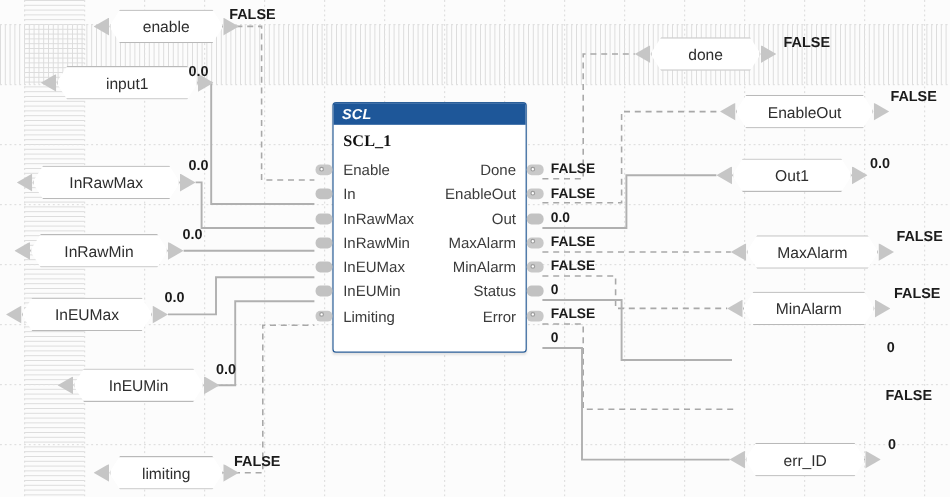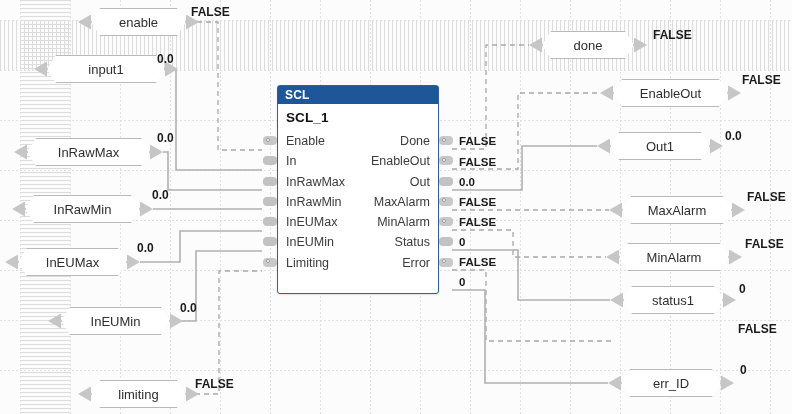--- a/index.html
+++ b/index.html
@@ -39,24 +39,25 @@
     background:#ffffff;
     border:1.5px solid #2b5f99;
     border-radius:3px;
     box-sizing:border-box;
     box-shadow:0 1px 2px rgba(0,0,0,.10);
   }
   #block-header{
     height:18px;background:#1e5799;color:#ffffff;
     font-size:12px;font-weight:bold;line-height:18px;padding-left:7px;
     letter-spacing:.2px;
+    font-style:italic;
   }
   #block-instance{
     font-size:13.5px;font-weight:bold;color:#111;
-    padding:6px 0 4px 8px;letter-spacing:.1px;
+    padding:6px 0 4px 8px;letter-spacing:.1px;font-family:Liberation Serif, serif;
   }
   .pinrows{position:relative;margin-top:2px;}
   .pinrow{
     position:relative;height:20.3px;line-height:20.3px;
     font-size:12.5px;color:#3b3b3b;
   }
   .pin-in{position:absolute;left:8px;}
   .pin-out{position:absolute;right:8px;}
 
   
@@ -303,25 +304,20 @@
   </div>
   <span class="val" style="left:747px;top:190px">FALSE</span>
 
   <div class="tag" style="left:606px;top:243px">
     <span class="arrow l"></span>
     <span class="hex" style="width:110px">MinAlarm</span>
     <span class="arrow r"></span>
   </div>
   <span class="val" style="left:745px;top:237px">FALSE</span>
 
-  <div class="tag" style="left:610px;top:286px">
-    <span class="arrow l"></span>
-    <span class="hex" style="width:100px">status1</span>
-    <span class="arrow r"></span>
-  </div>
   <span class="val" style="left:739px;top:282px">0</span>
 
   <span class="val" style="left:738px;top:322px">FALSE</span>
 
   <div class="tag" style="left:608px;top:369px">
     <span class="arrow l"></span>
     <span class="hex" style="width:100px">err_ID</span>
     <span class="arrow r"></span>
   </div>
   <span class="val" style="left:740px;top:363px">0</span>

